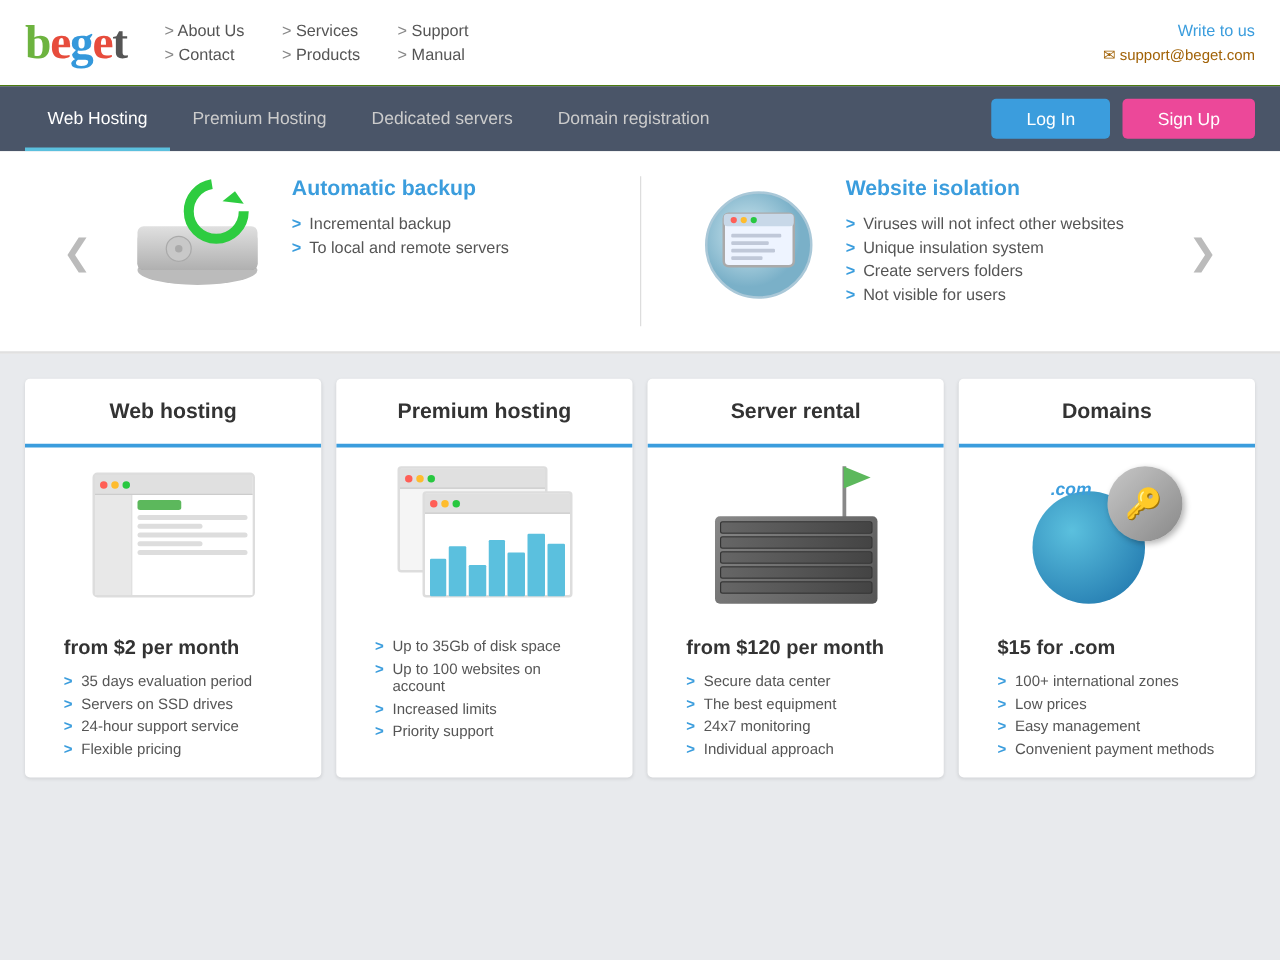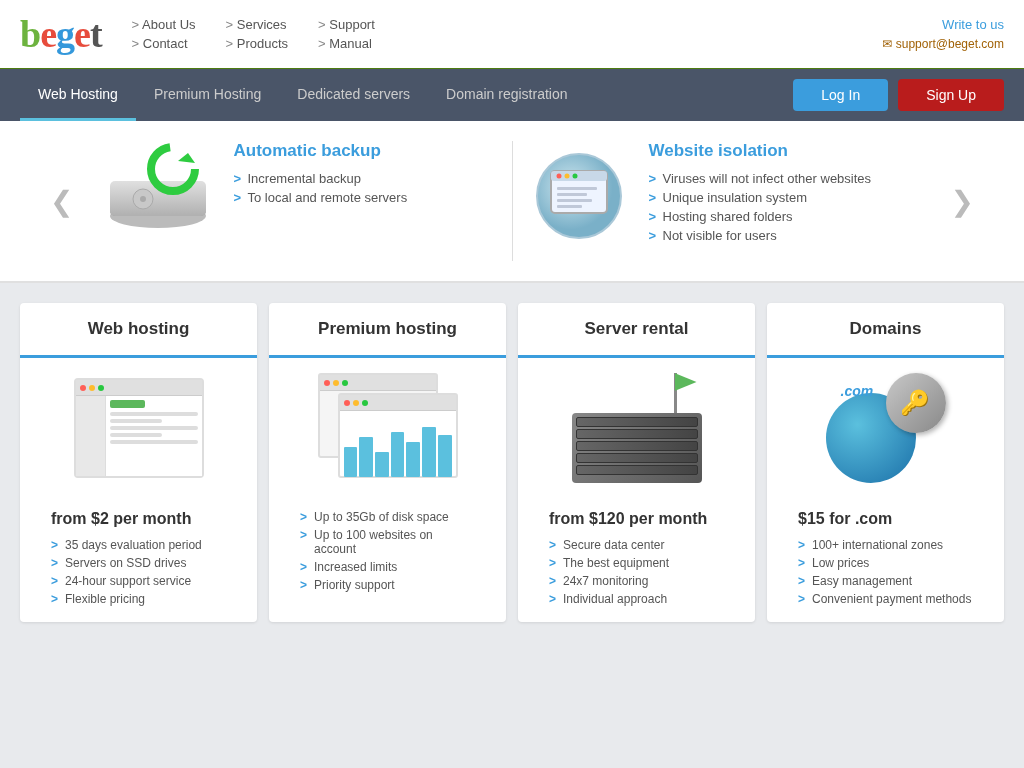--- a/index.html
+++ b/index.html
@@ -96,21 +96,21 @@
     .btn-login {
       background: #3b9ddd;
       color: #fff;
       border: none;
       padding: 8px 28px;
       border-radius: 4px;
       cursor: pointer;
       font-size: 14px;
     }
     .btn-signup {
-      background: #b91c1c;
+      background: #ec4899;
       color: #fff;
       border: none;
       padding: 8px 28px;
       border-radius: 4px;
       cursor: pointer;
       font-size: 14px;
     }
 
     
     .slider-section {
@@ -124,21 +124,21 @@
     }
     .slider-arrow {
       font-size: 28px;
       color: #bbb;
       cursor: pointer;
       padding: 0 10px;
     }
     .slider-content {
       display: flex;
       flex: 1;
-      gap: 16px;
+      gap: 44px;
     }
     .slider-item {
       display: flex;
       flex: 1;
       align-items: flex-start;
       gap: 20px;
     }
     .slider-icon {
       width: 110px;
       height: 100px;
@@ -494,21 +494,21 @@
           <rect x="28" y="52" width="30" height="3" rx="1" fill="#c0c8d8"></rect>
           <rect x="28" y="58" width="35" height="3" rx="1" fill="#c0c8d8"></rect>
           <rect x="28" y="64" width="25" height="3" rx="1" fill="#c0c8d8"></rect>
         </svg>
       </div>
       <div class="slider-text">
         <h3>Website isolation</h3>
         <ul>
           <li>Viruses will not infect other websites</li>
           <li>Unique insulation system</li>
-          <li>Hosting shared folders</li>
+          <li>Create servers folders</li>
           <li>Not visible for users</li>
         </ul>
       </div>
     </div>
   </div>
   <span class="slider-arrow">❯</span>
 </div>
 
 <div class="products-section">
 

